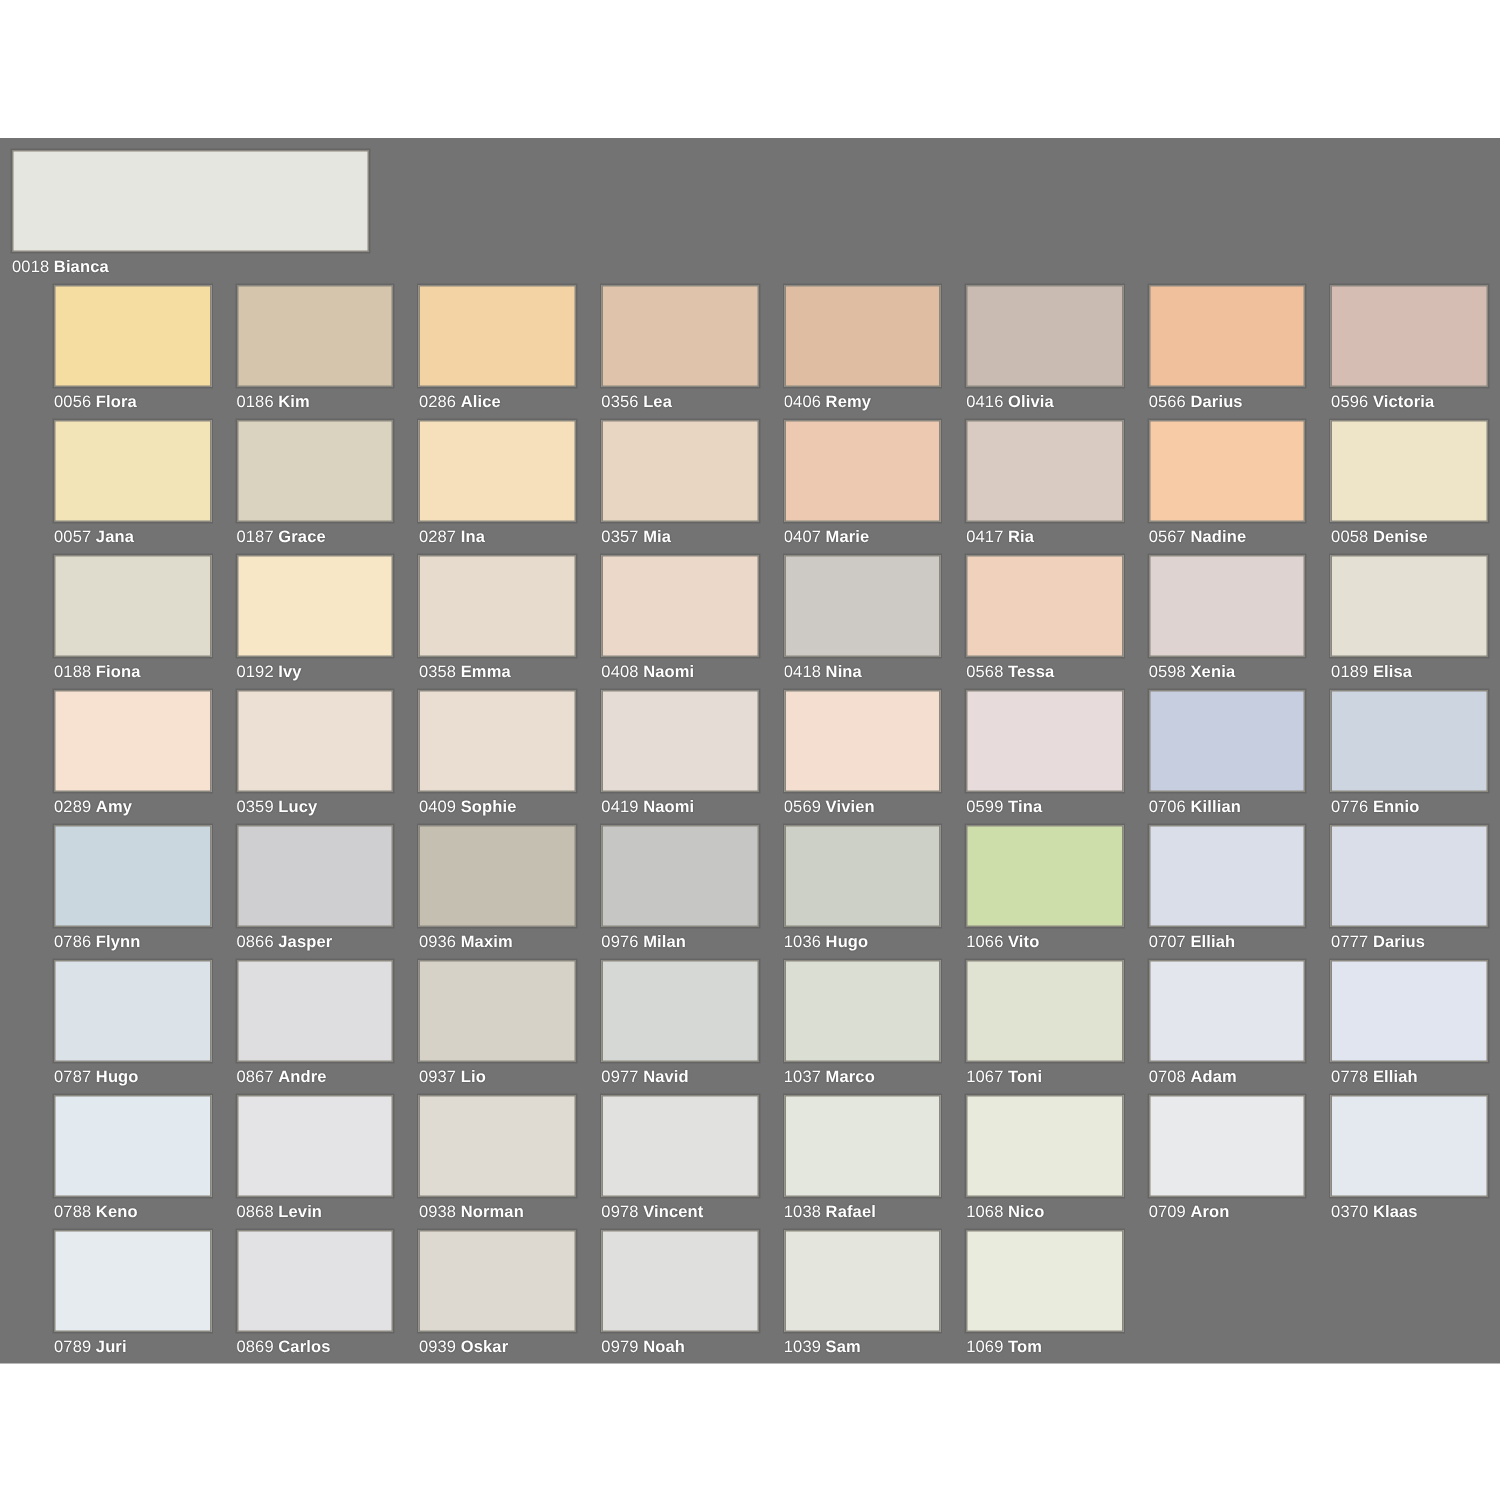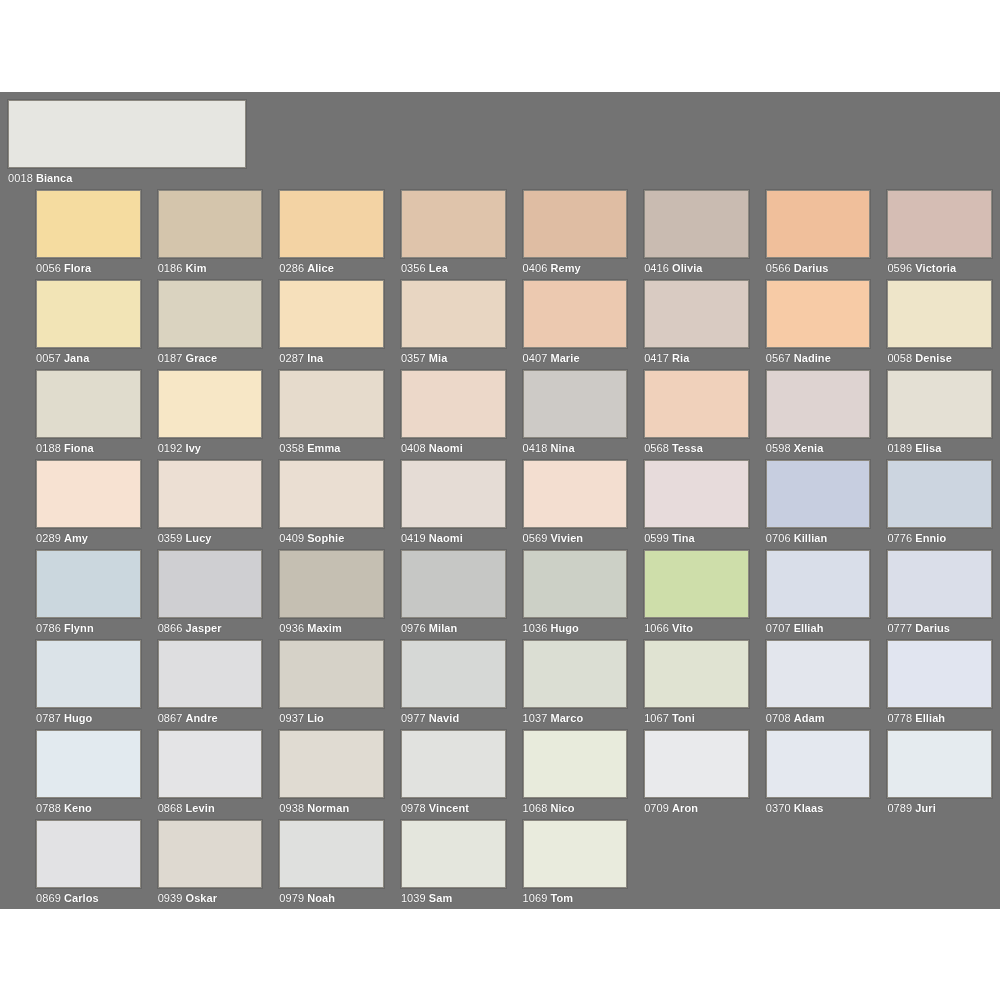--- a/index.html
+++ b/index.html
@@ -308,20 +308,24 @@
         </div>
         <div class="grid-cell">
           <span class="chip grid-chip" style="background-color: rgb(224, 219, 210);"></span>
           <span class="caption"><span class="code">0938</span><span class="name">Norman</span></span>
         </div>
         <div class="grid-cell">
           <span class="chip grid-chip" style="background-color: rgb(225, 226, 223);"></span>
           <span class="caption"><span class="code">0978</span><span class="name">Vincent</span></span>
         </div>
         <div class="grid-cell">
+          <span class="chip grid-chip" style="background-color: rgb(228, 231, 221);"></span>
+          <span class="caption"><span class="code">1038</span><span class="name">Rafael</span></span>
+        </div>
+        <div class="grid-cell">
           <span class="chip grid-chip" style="background-color: rgb(232, 235, 220);"></span>
           <span class="caption"><span class="code">1068</span><span class="name">Nico</span></span>
         </div>
         <div class="grid-cell">
           <span class="chip grid-chip" style="background-color: rgb(233, 234, 236);"></span>
           <span class="caption"><span class="code">0709</span><span class="name">Aron</span></span>
         </div>
         <div class="grid-cell">
           <span class="chip grid-chip" style="background-color: rgb(228, 232, 239);"></span>
           <span class="caption"><span class="code">0370</span><span class="name">Klaas</span></span>

